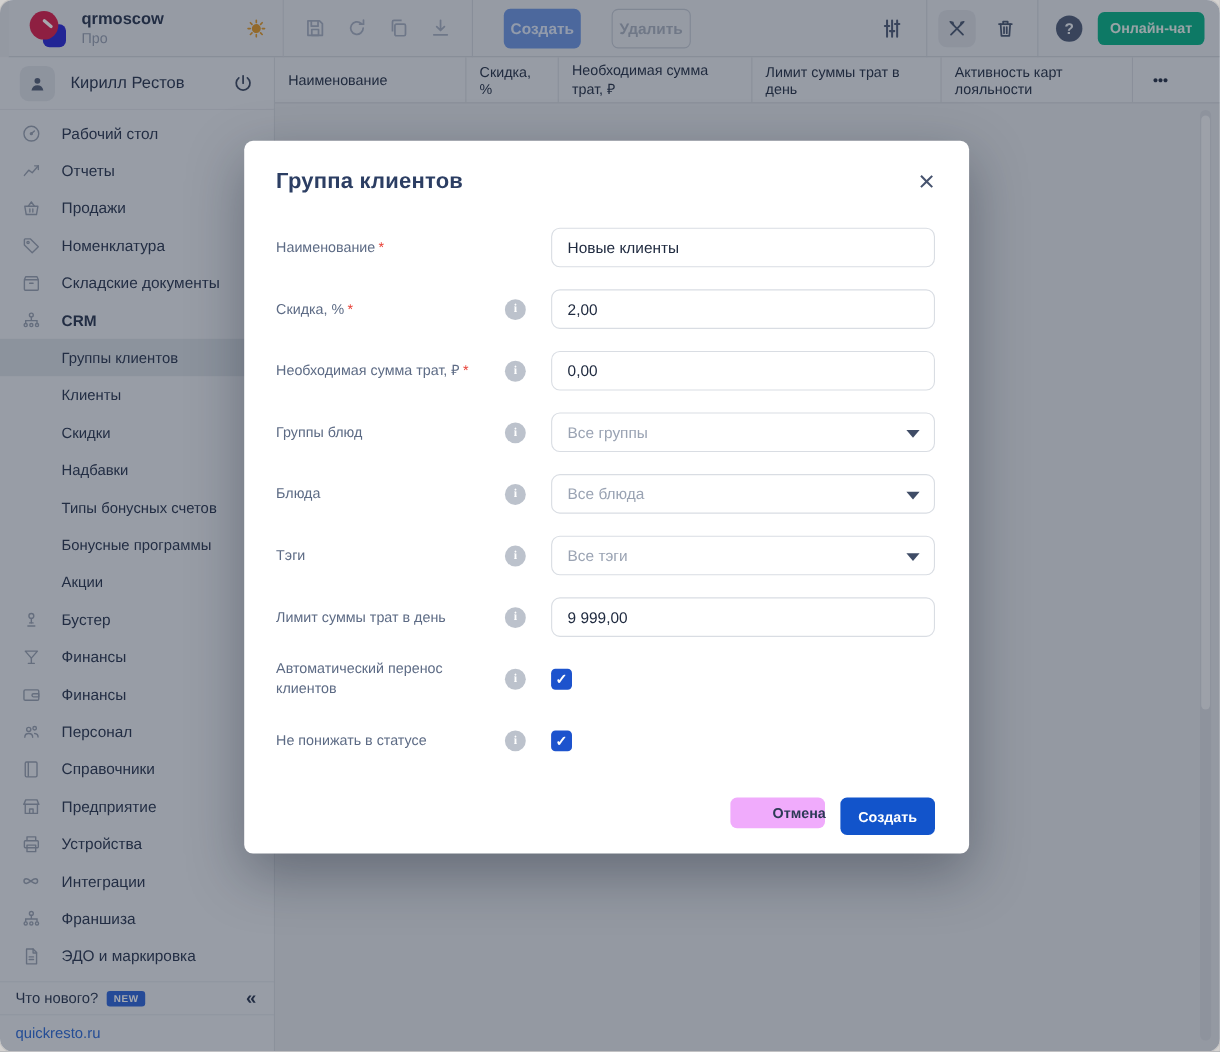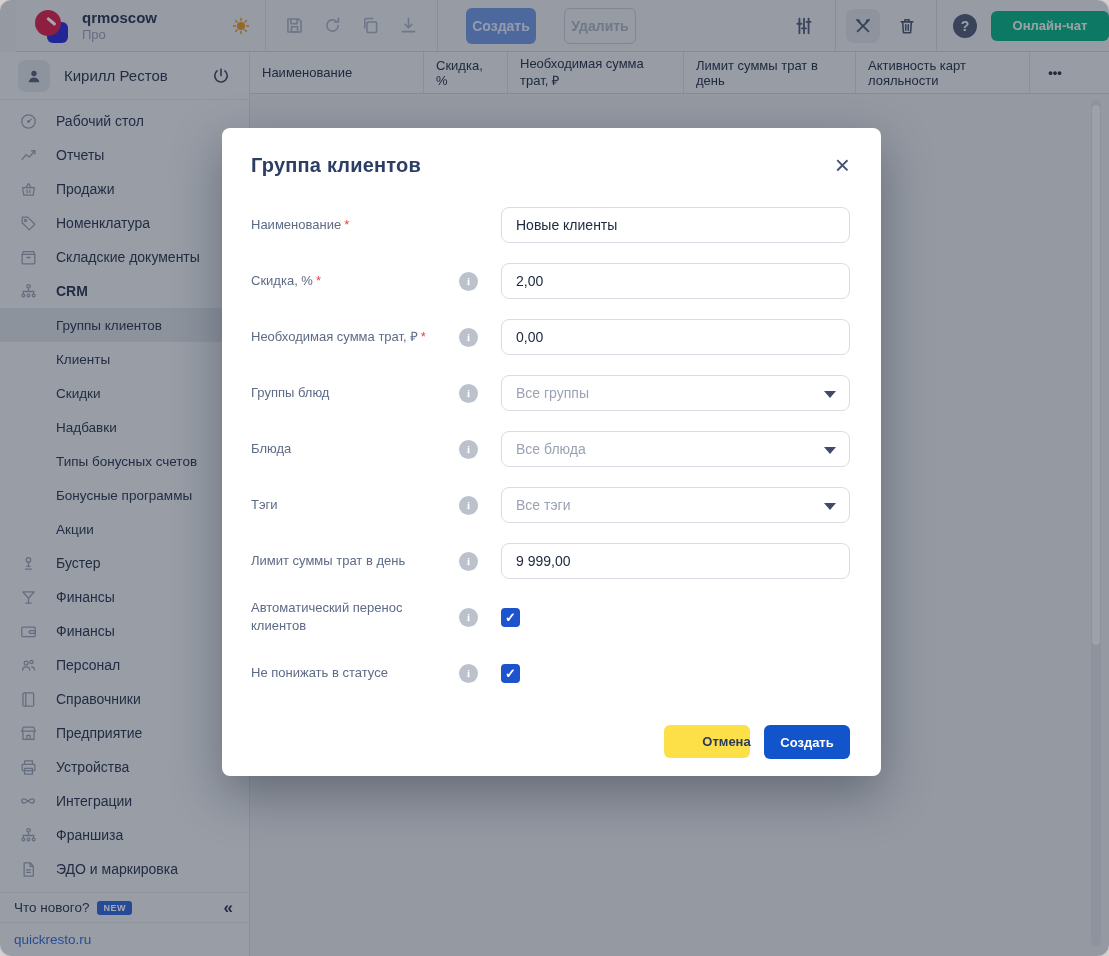--- a/index.html
+++ b/index.html
@@ -2,21 +2,21 @@
 <html><head>
 <meta charset="utf-8">
 <style>
   * { margin:0; padding:0; box-sizing:border-box; }
   html,body { width:1109px; height:956px; }
   body { background:#d4d2d0; font-family:"Liberation Sans", sans-serif; }
   .window { position:relative; width:1109px; height:956px; background:#e2e5ea;
             border-radius:12px; overflow:hidden; box-shadow:0 0 0 1px #c4c2c0; }
 
   
-  .topbar { position:absolute; top:0; left:16px; right:0; height:52px; background:#e5e8ee;
+  .topbar { position:absolute; top:0; left:8px; right:0; height:52px; background:#e5e8ee;
             display:flex; align-items:center; border-bottom:1px solid #ccd1d8; z-index:1; }
   .brand { width:250px; height:52px; display:flex; align-items:center; gap:12px;
            padding:0 14px 0 18px; border-right:1px solid #d4d8df; }
   .logo { position:relative; width:36px; height:36px; flex:0 0 36px; }
   .logo .sq { position:absolute; right:2px; bottom:1px; width:21px; height:21px;
               background:#2b2bd6; border-radius:6px; }
   .logo .ci { position:absolute; left:1px; top:2px; width:26px; height:26px;
               background:#d9214e; border-radius:50%; }
   .logo .slash { position:absolute; left:12px; top:12px; width:11px; height:2.6px;
               background:#fff; border-radius:2px; transform:rotate(40deg); }
@@ -34,23 +34,23 @@
   .topbar-right { margin-left:auto; display:flex; align-items:center; }
   .slidersbtn { width:34px; height:34px; display:flex; align-items:center; justify-content:center;
                 color:#4f5d78; margin-right:14px; }
   .toolsbtn { width:34px; height:34px; border-radius:8px; background:#d8dce3; display:flex;
               align-items:center; justify-content:center; color:#4a5872; margin:0 12px 0 10px; }
   .trashbtn { width:30px; height:30px; display:flex; align-items:center; justify-content:center;
               color:#4a5872; margin-right:14px; }
   .helpbtn { width:24px; height:24px; border-radius:50%; background:#4f5d78; color:#eef1f6;
              font-size:14px; font-weight:700; display:flex; align-items:center; justify-content:center;
              margin:0 14px 0 16px; }
-  .chatbtn { width:118px; height:30px; border-radius:6px; background:#09b288; color:#eaf6f1;
+  .chatbtn { width:97px; height:30px; border-radius:6px; background:#09b288; color:#eaf6f1;
              font-size:13px; font-weight:700; display:flex; align-items:center; justify-content:center;
-             }
+             margin-right:14px; }
 
   
   .appbody { position:absolute; top:52px; left:0; right:0; bottom:0; display:flex; }
 
   
   .sidebar { width:250px; flex:0 0 250px; background:#e9ecf1; border-right:1px solid #d4d8df;
              display:flex; flex-direction:column; font-size:14px; color:#2b3852; }
   .userrow { height:48px; display:flex; align-items:center; gap:14px; padding:0 18px;
              border-bottom:1px solid #dbdfe5; }
   .avatar { width:32px; height:32px; border-radius:8px; background:#d9dde4; color:#55617a;
@@ -105,21 +105,21 @@
             font-size:14px; color:#202b40; font-family:"Liberation Sans", sans-serif; background:#fff; outline:none; }
   .fselect { position:relative; width:349px; height:36px; border:1px solid #d9dde3; border-radius:8px;
              display:flex; align-items:center; padding:0 14px; }
   .fselect .ph { font-size:14px; color:#9aa3b3; }
   .fselect .arrow { position:absolute; right:13px; top:15px; width:0; height:0;
              border-left:6px solid transparent; border-right:6px solid transparent;
              border-top:7px solid #3f4c66; }
   .fcheck { width:19px; height:19px; border-radius:4px; background:#1d53cd; color:#fff;
             font-size:13px; font-weight:700; display:flex; align-items:center; justify-content:center; }
   .modal-actions { display:flex; justify-content:flex-end; gap:14px; margin-top:34px; }
-  .btn-cancel { width:86px; height:33px; border-radius:6px; background:#fde047; color:#2c3a55;
+  .btn-cancel { width:86px; height:28px; border-radius:6px; background:#f0abfc; color:#2c3a55;
                 font-size:13px; font-weight:700; display:flex; align-items:center; justify-content:center;padding-left:39px; }
   .btn-submit { width:86px; height:34px; border-radius:6px; background:#1254cb; color:#fff;
                 font-size:13px; font-weight:700; display:flex; align-items:center; justify-content:center; }
   svg { display:block; }
 </style>
 </head>
 <body>
 
 <div class="window">
 

